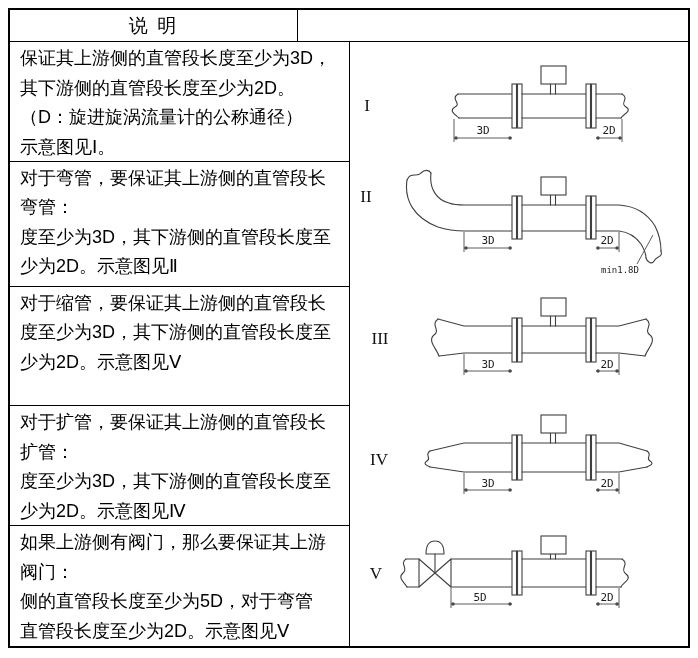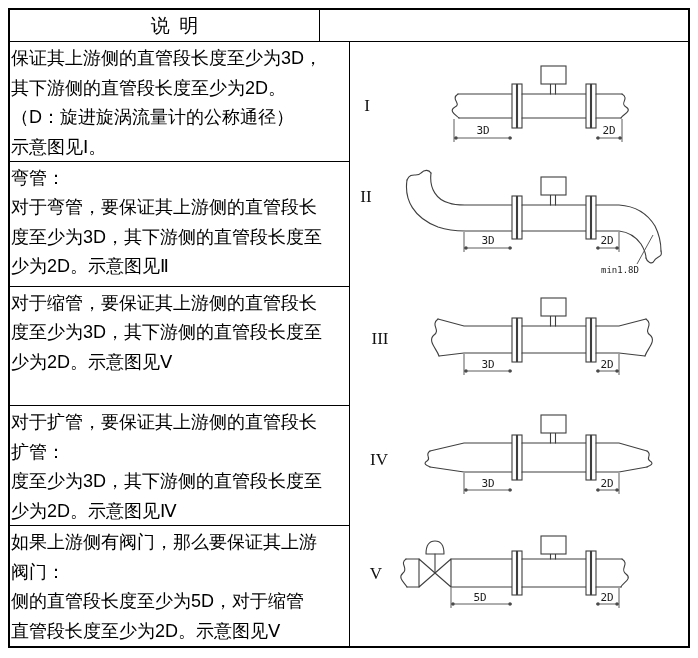--- a/index.html
+++ b/index.html
@@ -10,31 +10,31 @@
   }
   .table {
     position:absolute; left:8px; top:8px; width:682px; height:640px;
     border:2px solid #000; box-sizing:border-box;
     display:flex; flex-direction:column; background:#fff;
   }
   .header-row { display:flex; height:32px; border-bottom:1.5px solid #000; box-sizing:border-box; flex:0 0 auto; }
   .header-left {
     width:288px; flex:0 0 auto; border-right:1.5px solid #000; box-sizing:border-box;
     display:flex; align-items:center; justify-content:center;
-    font-size:19px; letter-spacing:2px;margin-left:22px;
+    font-size:19px; letter-spacing:2px;
   }
   .header-right { flex:1 1 auto; }
   .body-row { display:flex; flex:1 1 auto; min-height:0; }
   .left-col {
     width:340px; flex:0 0 auto; border-right:1.5px solid #000; box-sizing:border-box;
     display:flex; flex-direction:column;
   }
   .text-cell {
     box-sizing:border-box; border-bottom:1.5px solid #000;
-    padding:2px 4px 0 1px; font-size:18px; line-height:29.5px;
+    padding:2px 4px 0 10px; font-size:18px; line-height:29.5px;
     overflow:hidden;
   }
   .text-cell.r1 { height:120px; }
   .text-cell.r2 { height:125px; }
   .text-cell.r3 { height:120px; }
   .text-cell.r4 { height:120px; }
   .text-cell.r5 { height:auto; flex:1 1 auto; border-bottom:none; }
   .tline { white-space:nowrap; }
   .right-col { flex:1 1 auto; position:relative; }
   svg.diag { position:absolute; left:0; display:block; }
@@ -62,40 +62,40 @@
     <div class="body-row">
 
       <div class="left-col">
         <div class="text-cell r1">
           <div class="tline">保证其上游侧的直管段长度至少为3D，</div>
           <div class="tline">其下游侧的直管段长度至少为2D。</div>
           <div class="tline">（D：旋进旋涡流量计的公称通径）</div>
           <div class="tline">示意图见Ⅰ。</div>
         </div>
         <div class="text-cell r2">
+          <div class="tline">对于弯管，要保证其上游侧的直管段长</div>
           <div class="tline">弯管：</div>
-          <div class="tline">对于弯管，要保证其上游侧的直管段长</div>
           <div class="tline">度至少为3D，其下游侧的直管段长度至</div>
           <div class="tline">少为2D。示意图见Ⅱ</div>
         </div>
         <div class="text-cell r3">
           <div class="tline">对于缩管，要保证其上游侧的直管段长</div>
           <div class="tline">度至少为3D，其下游侧的直管段长度至</div>
           <div class="tline">少为2D。示意图见Ⅴ</div>
         </div>
         <div class="text-cell r4">
           <div class="tline">对于扩管，要保证其上游侧的直管段长</div>
           <div class="tline">扩管：</div>
           <div class="tline">度至少为3D，其下游侧的直管段长度至</div>
           <div class="tline">少为2D。示意图见Ⅳ</div>
         </div>
         <div class="text-cell r5">
           <div class="tline">如果上游侧有阀门，那么要保证其上游</div>
           <div class="tline">阀门：</div>
-          <div class="tline">侧的直管段长度至少为5D，对于缩管</div>
+          <div class="tline">侧的直管段长度至少为5D，对于弯管</div>
           <div class="tline">直管段长度至少为2D。示意图见Ⅴ</div>
         </div>
       </div>
 
       <div class="right-col">
 
         <svg class="diag" style="top:0" width="336" height="114" viewBox="0 0 336 114">
           <text class="roman" x="17" y="69" text-anchor="middle">I</text>
           <g>
             <path class="ln" d="M108,52 H162 M109,76 H162"></path>

